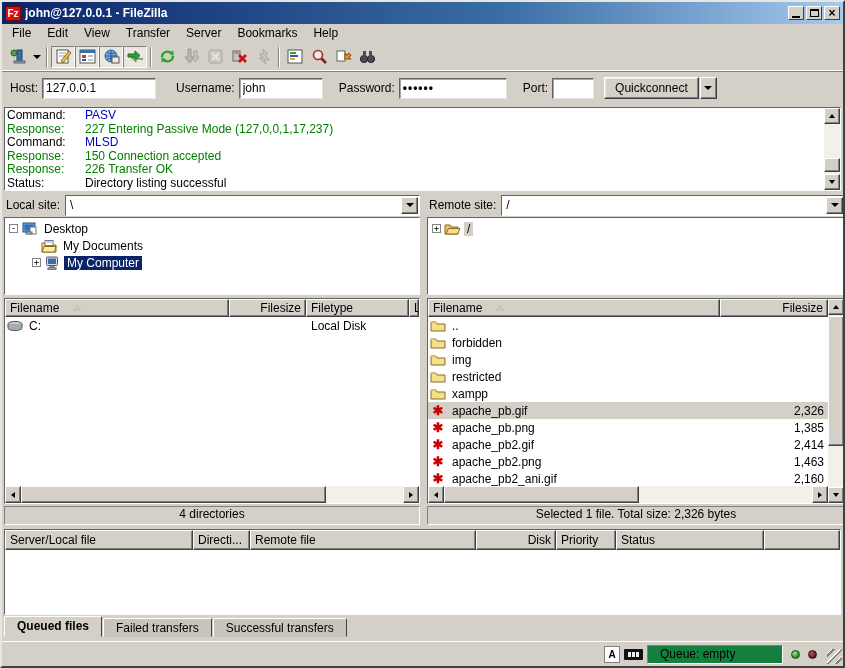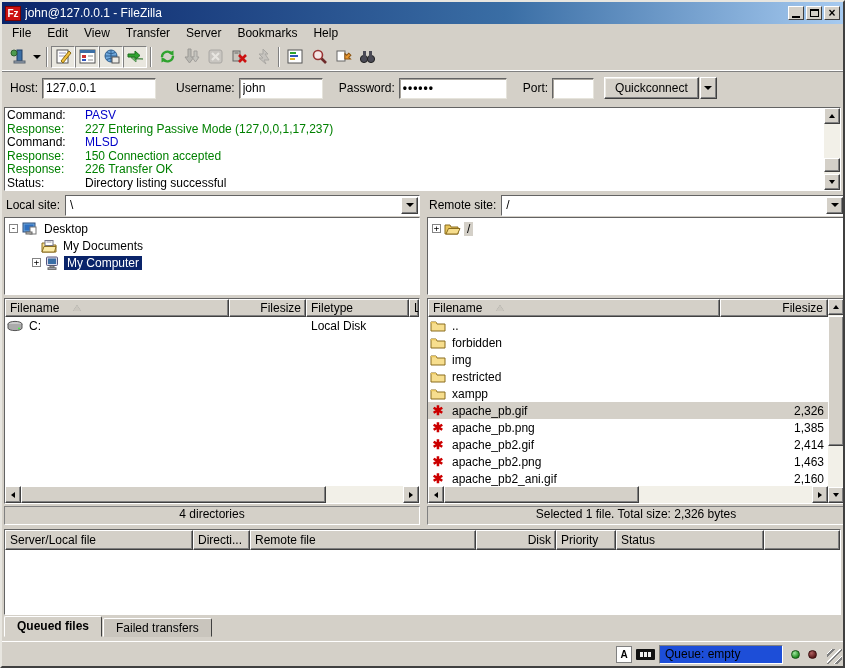--- a/index.html
+++ b/index.html
@@ -5,21 +5,21 @@
   html,body{margin:0;padding:0;background:#808080;}
   *{box-sizing:border-box;font-family:"Liberation Sans",sans-serif;}
   .window{width:845px;height:668px;background:#D4D0C8;position:relative;
     border:2px solid;border-color:#E8E6E0 #404040 #404040 #E8E6E0;
     display:flex;flex-direction:column;overflow:hidden;font-size:12px;color:#000;}
   
   .titlebar{height:22px;background:linear-gradient(90deg,#0A246A,#3A6EA5 60%,#A6CAF0);
     display:flex;align-items:center;padding:0 3px;flex:0 0 auto;}
   .fzlogo{width:16px;height:15px;background:#CC1111;color:#fff;font-weight:bold;font-size:10px;
     display:flex;align-items:center;justify-content:center;margin-right:4px;border:1px solid #7A0000;}
-  .titletext{color:#fff;font-weight:normal;font-size:12px;flex:1;white-space:nowrap;overflow:hidden;}
+  .titletext{color:#fff;font-weight:bold;font-size:12px;flex:1;white-space:nowrap;overflow:hidden;}
   .capbtn{width:16px;height:14px;background:#D4D0C8;border:1px solid;border-color:#fff #404040 #404040 #fff;
     margin-left:2px;display:flex;align-items:center;justify-content:center;font-size:9px;font-weight:bold;line-height:1;}
   .min-glyph{width:8px;height:2px;background:#000;margin-top:8px;}
   .max-glyph{width:9px;height:8px;border:1px solid #000;border-top:2px solid #000;}
   .close-glyph{font-size:12px;font-weight:bold;margin-top:-1px;}
   
   .menubar{height:19px;display:flex;align-items:flex-start;padding-left:2px;flex:0 0 auto;}
   .menu-item{padding:2px 8px;}
   
   .toolbar{height:28px;display:flex;align-items:center;padding:2px 4px;flex:0 0 auto;
@@ -108,22 +108,22 @@
   .tab{padding:2px 12px 3px 12px;border:1px solid;border-color:#fff #404040 transparent #fff;
     background:#C9C5BD;margin-right:1px;height:19px;border-radius:2px 2px 0 0;}
   .tab.active{background:#D4D0C8;font-weight:bold;height:21px;border-color:#fff #404040 #D4D0C8 #fff;}
   
   .bottombar{margin-top:auto;height:25px;flex:0 0 auto;border-top:1px solid #fff;
     display:flex;align-items:center;justify-content:flex-end;padding:2px 0 2px 4px;gap:4px;}
   .ascii-icon{width:16px;height:17px;background:#fff;border:1px solid #808080;position:relative;
     font-size:10px;font-weight:bold;display:flex;align-items:center;justify-content:center;}
   .badge-icon{width:19px;height:11px;background:#111;border-radius:1px;display:flex;align-items:center;justify-content:center;gap:1px;}
   .badge-icon i{width:3px;height:5px;background:#EEE;display:block;}
-  .queuepanel{width:124px;height:19px;border:1px solid;border-color:#808080 #fff #fff #808080;
-    display:flex;align-items:center;padding:0 5px;background:#1d4ed8;}
+  .queuepanel{width:136px;height:19px;border:1px solid;border-color:#808080 #fff #fff #808080;
+    display:flex;align-items:center;padding:0 12px;background:#15803d;}
   .led{width:9px;height:9px;border-radius:50%;margin-left:4px;}
   .led-green{background:radial-gradient(circle at 35% 30%,#9FE89F,#1E8A1E 70%);border:1px solid #145214;}
   .led-red{background:radial-gradient(circle at 35% 30%,#B06060,#5A1A1A 70%);border:1px solid #3A0E0E;}
   .grip{width:15px;height:15px;margin:0 1px 0 6px;align-self:flex-end;
     background:repeating-linear-gradient(135deg,transparent 0 3px,#fff 3px 4px,#808080 4px 6px);}
 </style>
 </head>
 <body>
 
 <div class="window">
@@ -579,20 +579,21 @@
           <span>Status</span>
         </div>
       <div class="hcell" style="flex:1"></div>
     </div>
     <div class="qbody"></div>
   </div>
 
   <div class="tabsrow">
     <div class="tab active">Queued files</div>
     <div class="tab">Failed transfers</div>
+    <div class="tab">Successful transfers</div>
   </div>
 
   <div class="bottombar">
     <div class="ascii-icon">A</div>
     <div class="badge-icon">
         <i></i>
         <i></i>
         <i></i>
       </div>
     <div class="queuepanel">

